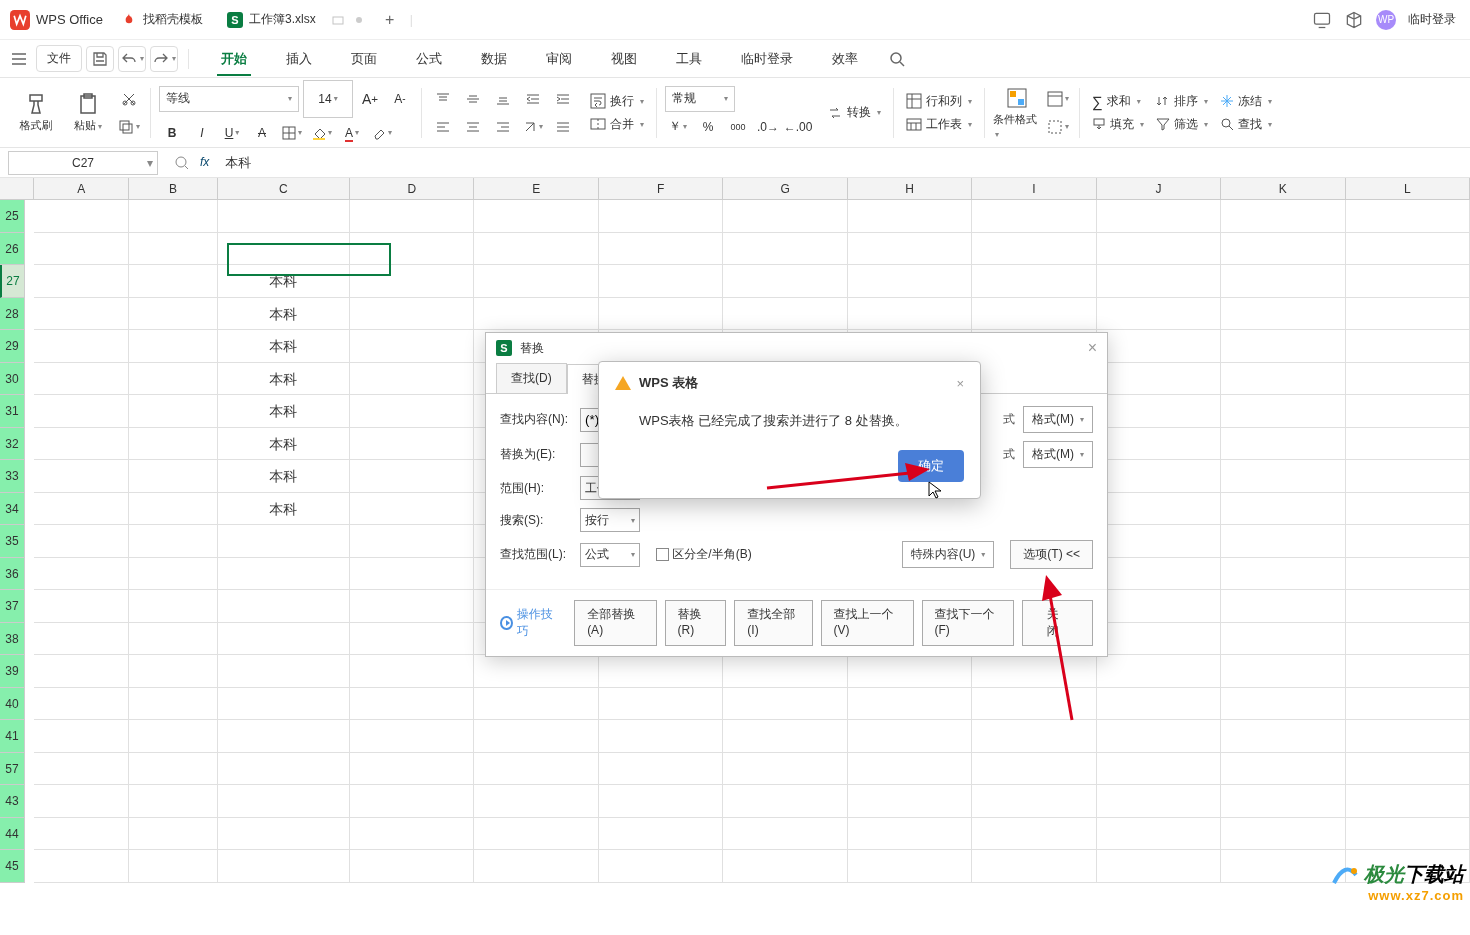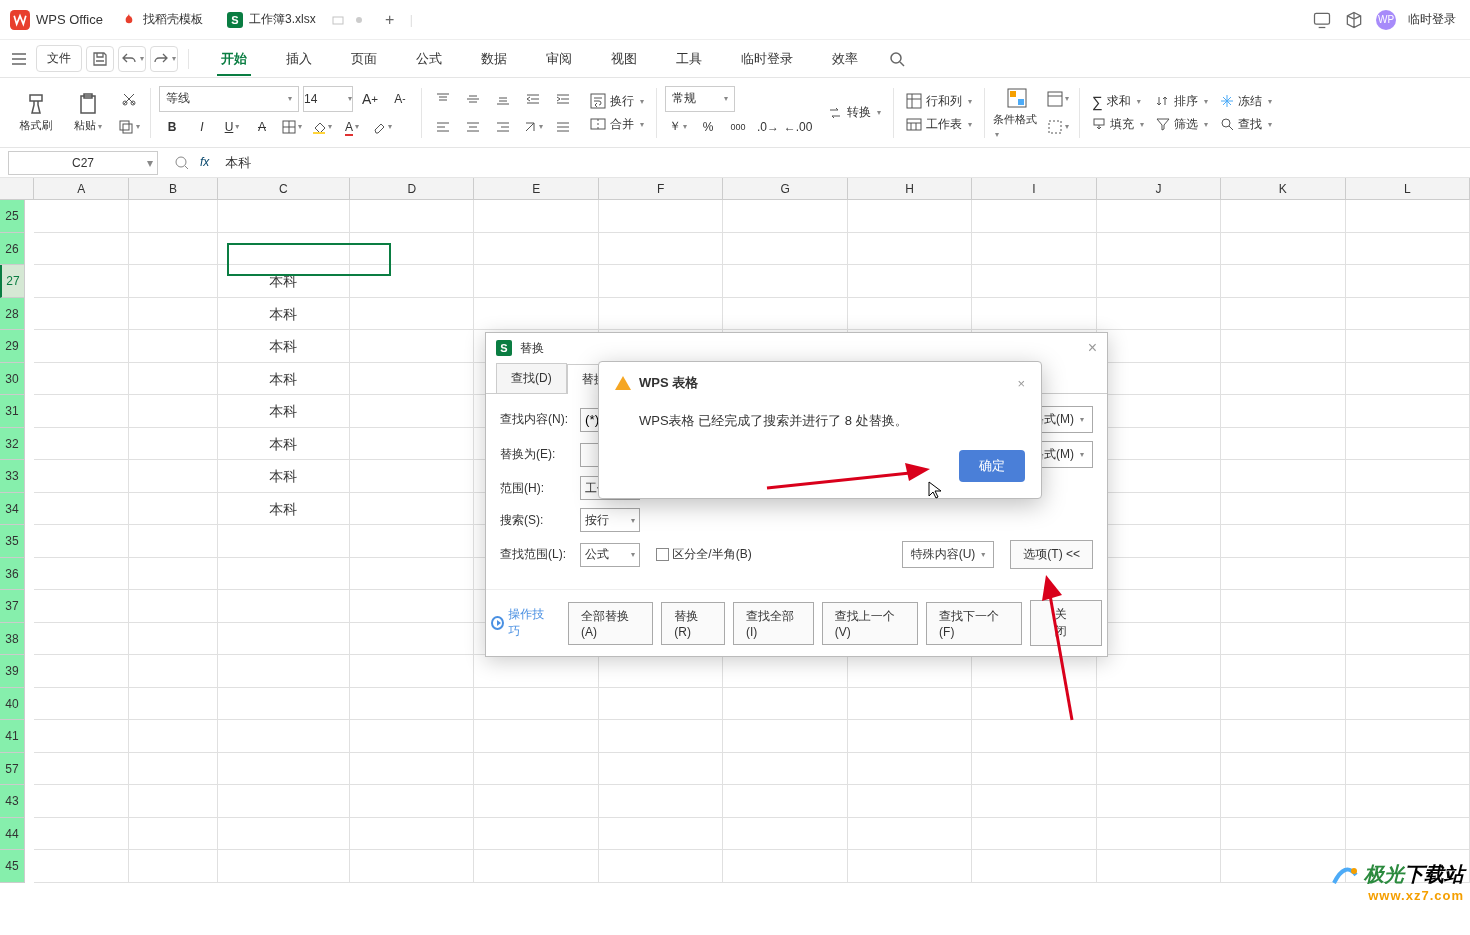--- a/index.html
+++ b/index.html
@@ -34,21 +34,21 @@
 
 .ribbon { height: 70px; display: flex; align-items: center; padding: 0 12px; gap: 4px; border-bottom: 1px solid #e5e5e5; }
 .rgroup { display: flex; flex-direction: column; gap: 2px; }
 .rrow { display: flex; align-items: center; gap: 4px; }
 .rbtn-big { display: flex; flex-direction: column; align-items: center; justify-content: center; width: 48px; height: 60px; gap: 2px; font-size: 11px; }
 .rbtn-big .bicon { width: 24px; height: 24px; }
 .rbtn-sm { width: 26px; height: 26px; display: flex; align-items: center; justify-content: center; border-radius: 3px; }
 .rbtn-label { display: flex; align-items: center; gap: 4px; font-size: 12px; padding: 2px 4px; }
 .rdivider { width: 1px; height: 50px; background: #e5e5e5; margin: 0 4px; }
 .font-select { border: 1px solid #ccc; height: 26px; width: 140px; padding: 0 6px; display: flex; align-items: center; justify-content: space-between; font-size: 12px; }
-.size-select { border: 1px solid #ccc; height: 26px; width: 50px; padding: 0 0; display: flex; align-items: center; justify-content: space-between; font-size: 12px; }
+.size-select { border: 1px solid #ccc; height: 38px; width: 50px; padding: 0 0; display: flex; align-items: center; justify-content: center; font-size: 12px; }
 .dd { font-size: 8px; color: #888; margin-left: 2px; }
 
 
 .formula-row { height: 30px; display: flex; align-items: center; border-bottom: 1px solid #e5e5e5; }
 .namebox { width: 150px; border: 1px solid #ccc; margin: 0 8px; height: 24px; display: flex; align-items: center; justify-content: center; font-size: 12px; position: relative; }
 .namebox .dd2 { position: absolute; right: 4px; color: #888; }
 .fbar-icons { display: flex; gap: 10px; padding: 0 8px; color: #666; }
 .fbar-input { flex: 1; padding: 0 8px; font-size: 13px; }
 
 
@@ -78,27 +78,27 @@
 .dialog1 .tabbar { display: flex; padding: 0 10px; }
 .dialog1 .dtab { padding: 6px 14px; border: 1px solid #ccc; border-bottom: none; background: #f5f5f5; cursor: pointer; }
 .dialog1 .dtab.active { background: #fff; position: relative; top: 1px; }
 .dialog1 .dbody { border-top: 1px solid #ccc; padding: 12px 14px; }
 .dialog1 .frow { display: flex; align-items: center; margin-bottom: 8px; gap: 8px; }
 .dialog1 .flabel { width: 72px; text-align: left; }
 .dialog1 .finput { border: 1px solid #aaa; height: 24px; padding: 0 4px; }
 .dialog1 .fselect { border: 1px solid #aaa; height: 24px; padding: 0 4px; display: flex; align-items: center; justify-content: space-between; }
 .dialog1 .fmt-desc { flex: 1; text-align: right; color: #555; }
 .dialog1 .fmt-btn { border: 1px solid #aaa; padding: 4px 8px; display: flex; align-items: center; gap: 4px; cursor: pointer; }
-.dialog1 .dfooter { border-top: 1px solid #eee; padding: 10px 5px; display: flex; align-items: center; gap: 8px; }
+.dialog1 .dfooter { border-top: 1px solid #eee; padding: 10px 14px; display: flex; gap: 8px; }
 .dialog1 .tips { color: #4a90e2; display: flex; align-items: center; gap: 4px; }
 .dialog1 .tips .ticon { width: 14px; height: 14px; border: 2px solid #4a90e2; border-radius: 50%; position: relative; }
 .dialog1 .tips .ticon::after { content: ""; position: absolute; left: 4px; top: 2px; width: 0; height: 0; border-left: 4px solid #4a90e2; border-top: 3px solid transparent; border-bottom: 3px solid transparent; }
 .dialog1 .btn { border: 1px solid #aaa; padding: 5px 12px; background: #fafafa; cursor: pointer; }
 
-.dialog2 { position: absolute; left: 598px; top: 361px; width: 444px; background: #fff; border: 1px solid #bbb; box-shadow: 0 6px 24px rgba(0,0,0,0.25); border-radius: 4px; font-size: 13px; }
+.dialog2 { position: absolute; left: 598px; top: 361px; width: 383px; background: #fff; border: 1px solid #bbb; box-shadow: 0 6px 24px rgba(0,0,0,0.25); border-radius: 4px; font-size: 13px; }
 .dialog2 .d2-title { display: flex; align-items: center; padding: 12px 16px; gap: 8px; }
 .dialog2 .warn-icon { width: 0; height: 0; border-left: 8px solid transparent; border-right: 8px solid transparent; border-bottom: 14px solid #f5a623; position: relative; }
 .dialog2 .d2-title .tt { font-weight: 600; }
 .dialog2 .d2-title .close { margin-left: auto; color: #999; cursor: pointer; }
 .dialog2 .d2-body { padding: 8px 40px 20px; }
 .dialog2 .d2-foot { display: flex; justify-content: flex-end; padding: 0 16px 16px; }
 .dialog2 .ok-btn { background: #4a7fd8; color: #fff; border: none; padding: 7px 20px; border-radius: 4px; cursor: pointer; font-size: 13px; }
 .cursor-img { position: absolute; left: 928px; top: 481px; width: 14px; height: 18px; pointer-events: none; }
 
 

